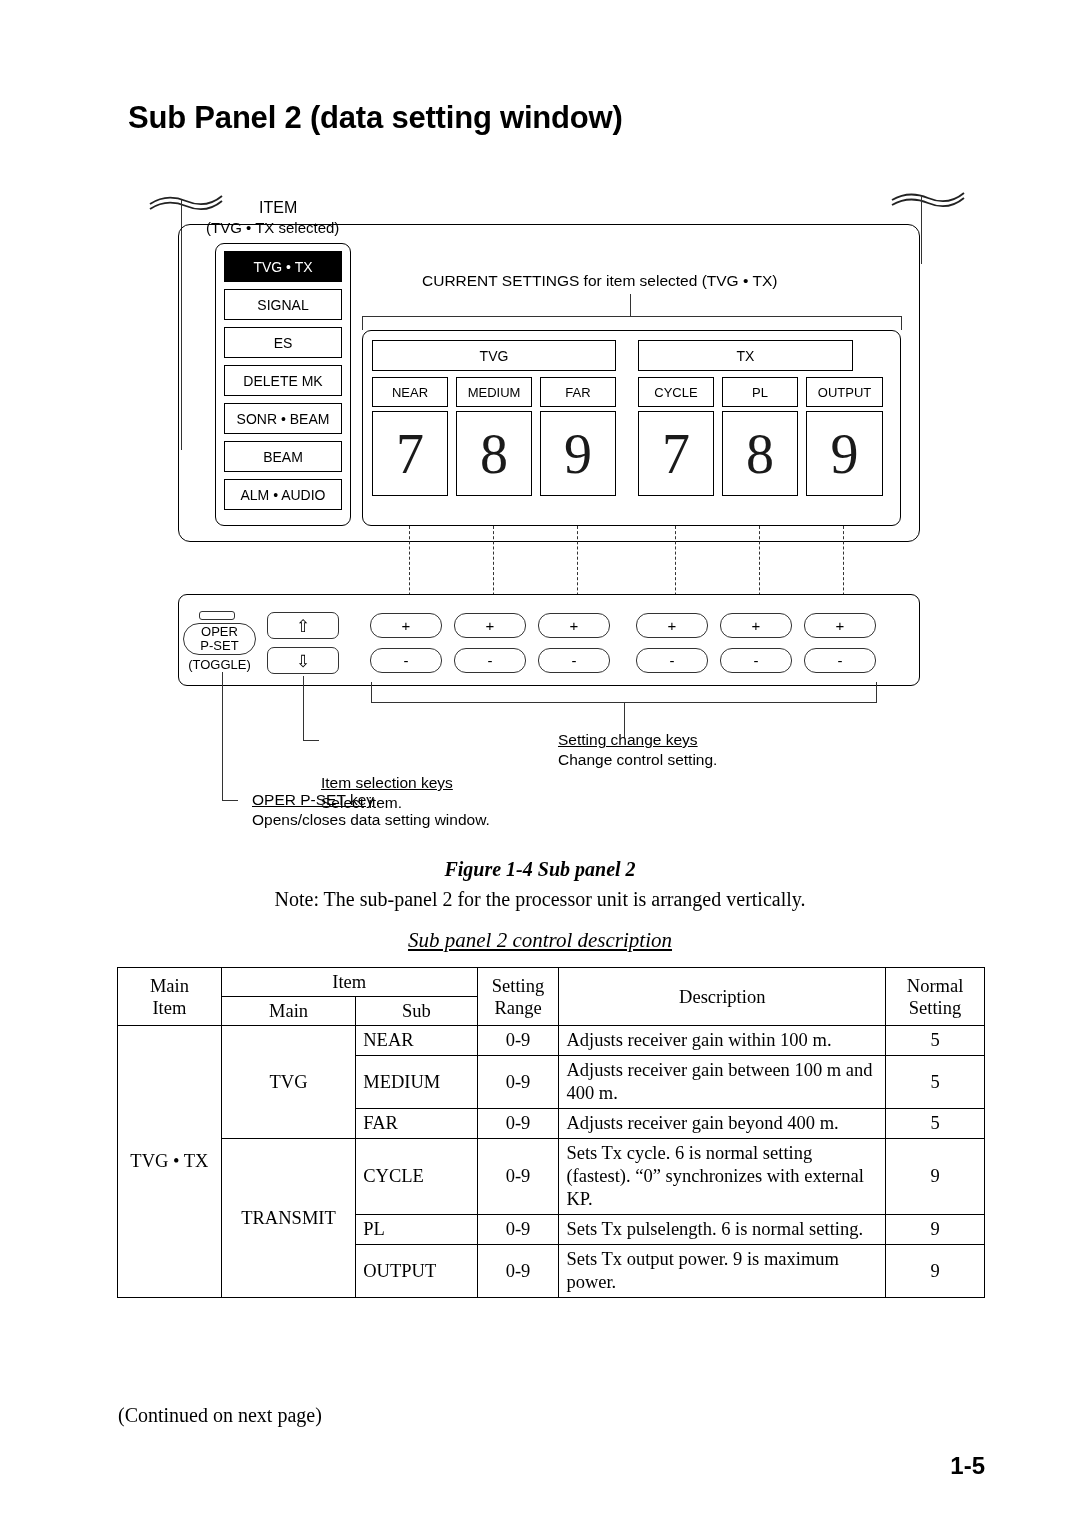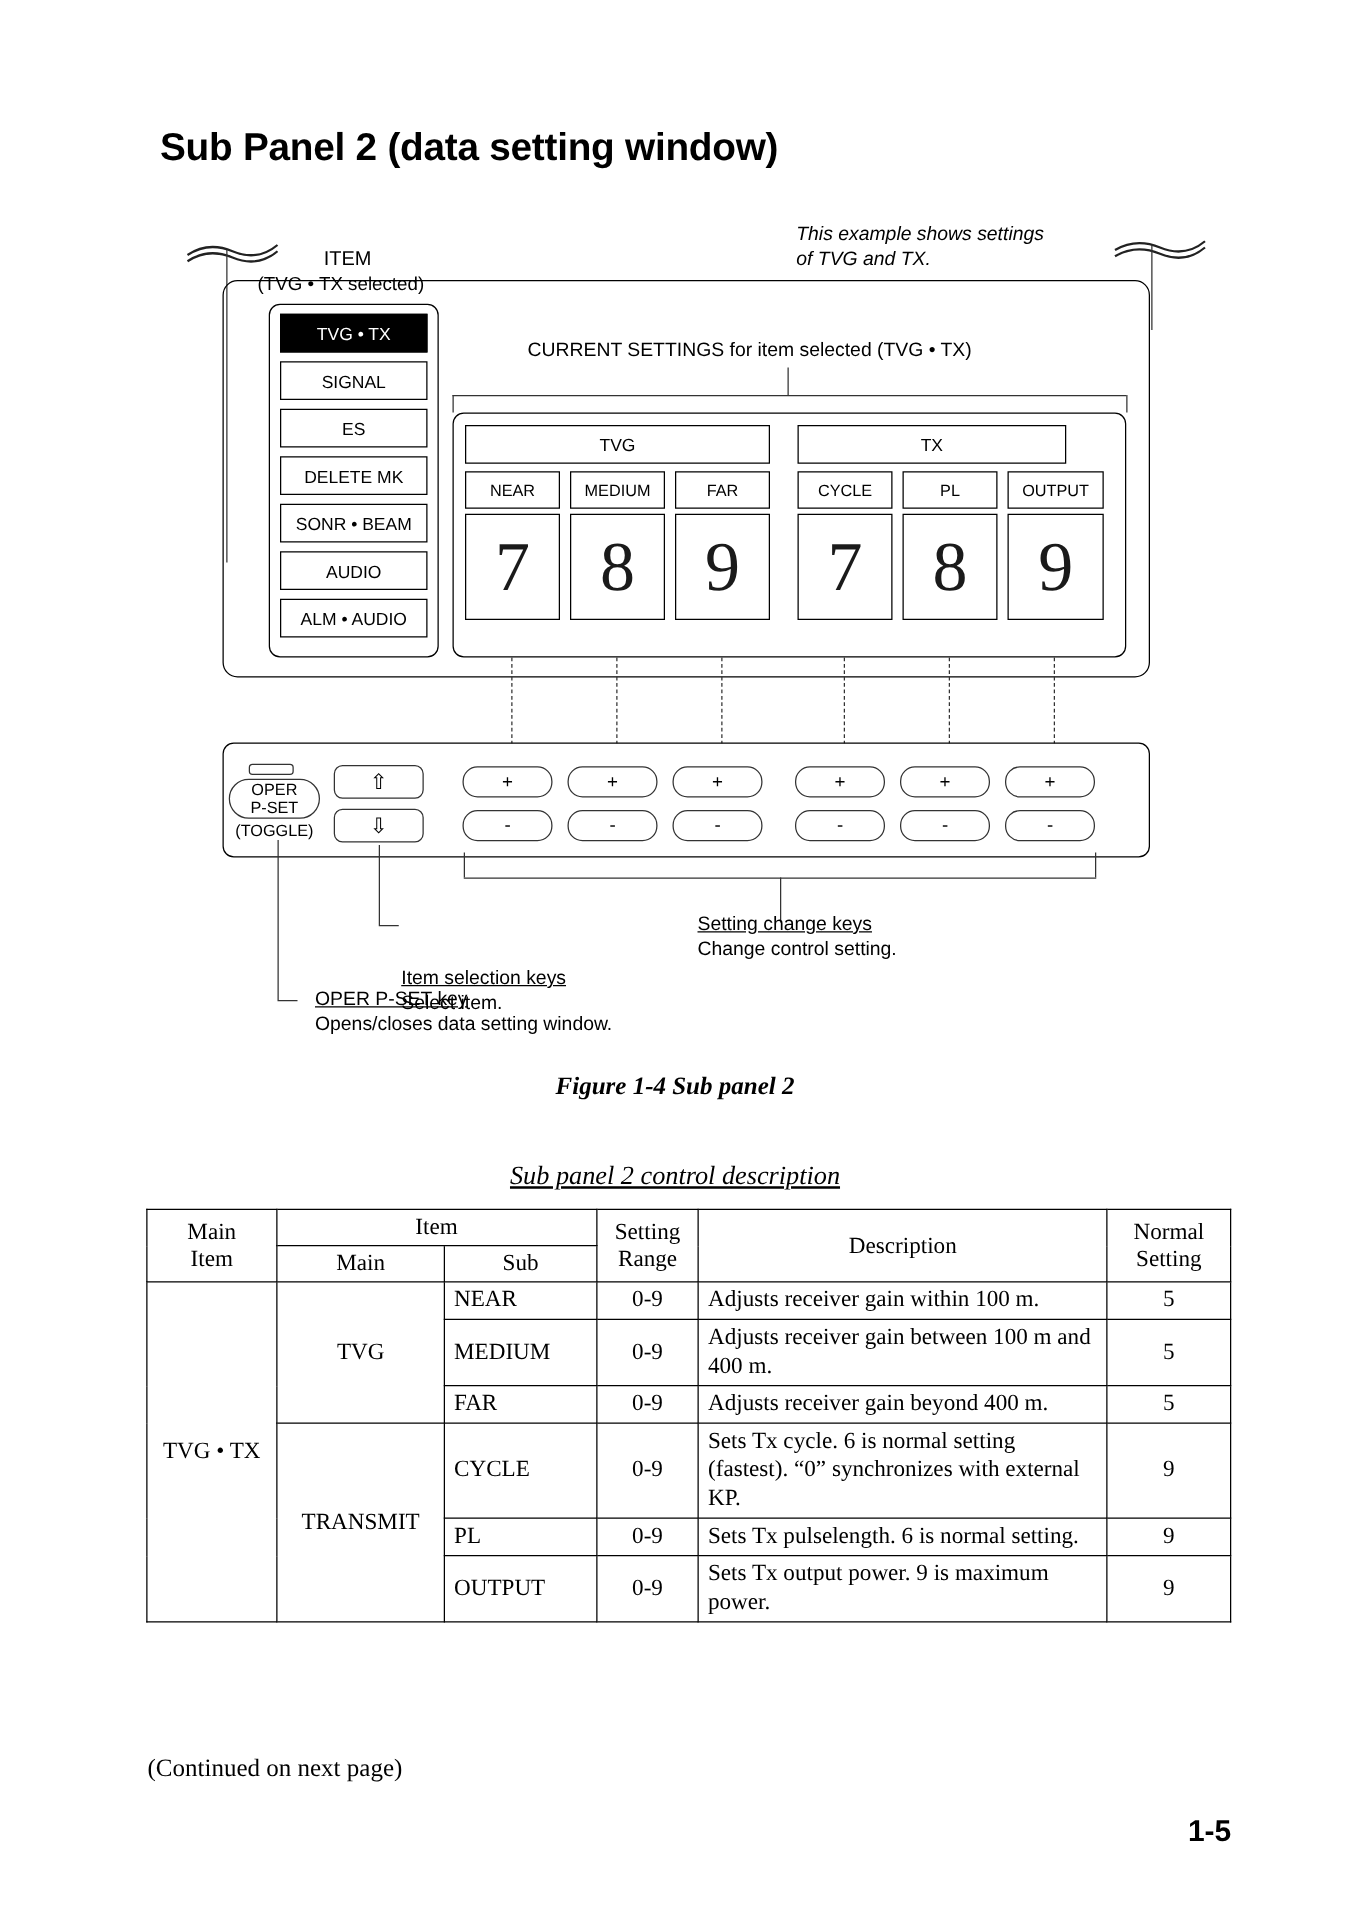--- a/index.html
+++ b/index.html
@@ -174,44 +174,40 @@
       <path d="M2,19 C14,11 26,11 38,16 C50,21 62,21 74,11" fill="none" stroke="#222" stroke-width="1.8"></path>
     </svg>
     <div class="v" style="left:181px;top:200px;height:250px;"></div>
 
     <svg class="svg-break" style="position:absolute;left:890px;top:188px;width:78px;height:26px;" viewBox="0 0 78 26">
       <path d="M2,12 C14,5 26,5 38,10 C50,15 62,15 74,5" fill="none" stroke="#222" stroke-width="1.8"></path>
       <path d="M2,17 C14,10 26,10 38,15 C50,20 62,20 74,10" fill="none" stroke="#222" stroke-width="1.8"></path>
     </svg>
     <div class="v" style="left:921px;top:196px;height:68px;"></div>
 
-    <div class="italic-note" style="left:637px;top:178px;">
-      <span>This example shows settings</span><br>
-      <span>of TVG and TX.</span>
-    </div>
 
     <div class="lbl" style="left:259px;top:199px;font-size:16px;">ITEM</div>
     <div class="lbl" style="left:206px;top:219px;font-size:15px;">(TVG • TX selected)</div>
 
     <div class="lbl" style="left:422px;top:272px;font-size:15.5px;">CURRENT SETTINGS for item selected (TVG • TX)</div>
     <div class="v" style="left:630px;top:294px;height:22px;"></div>
 
     <div class="h" style="left:362px;top:316px;width:539px;"></div>
     <div class="v" style="left:362px;top:316px;height:14px;"></div>
     <div class="v" style="left:901px;top:316px;height:14px;"></div>
 
     <div class="outerpanel"></div>
 
     <div class="itembox">
       <div class="itemkey sel" style="top:7px;">TVG • TX</div>
       <div class="itemkey" style="top:45px;">SIGNAL</div>
       <div class="itemkey" style="top:83px;">ES</div>
       <div class="itemkey" style="top:121px;">DELETE MK</div>
       <div class="itemkey" style="top:159px;">SONR • BEAM</div>
-      <div class="itemkey" style="top:197px;">AUDIO</div>
+      <div class="itemkey" style="top:197px;">BEAM</div>
       <div class="itemkey" style="top:235px;">ALM • AUDIO</div>
     </div>
 
     <div class="disp">
 
       <div class="grpbox" style="left:9px;top:9px;width:244px;">TVG</div>
       <div class="grpbox" style="left:275px;top:9px;width:215px;">TX</div>
 
       <div class="subbox" style="left:9px;top:46px;width:76px;">NEAR</div>
       <div class="subbox" style="left:93px;top:46px;width:76px;">MEDIUM</div>
@@ -280,20 +276,21 @@
       <u>Setting change keys</u>
       <span class="l2">Change control setting.</span>
     </div>
     <div class="callout" style="left:252px;top:791px;">
       <u>OPER P-SET key</u>
       <span class="l2">Opens/closes data setting window.</span>
     </div>
   </div>
 
   <div class="figcap" style="top:858px;">Figure 1-4 Sub panel 2</div>
+  <div class="notetxt" style="top:888px;">Note: The sub-panel 2 for the processor unit is arranged vertically.</div>
   <div class="tblcap" style="top:928px;">
     <span>Sub panel 2 control description</span>
   </div>
 
   <table class="ctrl">
     <thead>
       <tr>
         <th class="c-main" rowspan="2">
           <span>Main</span><br>
           <span>Item</span>

